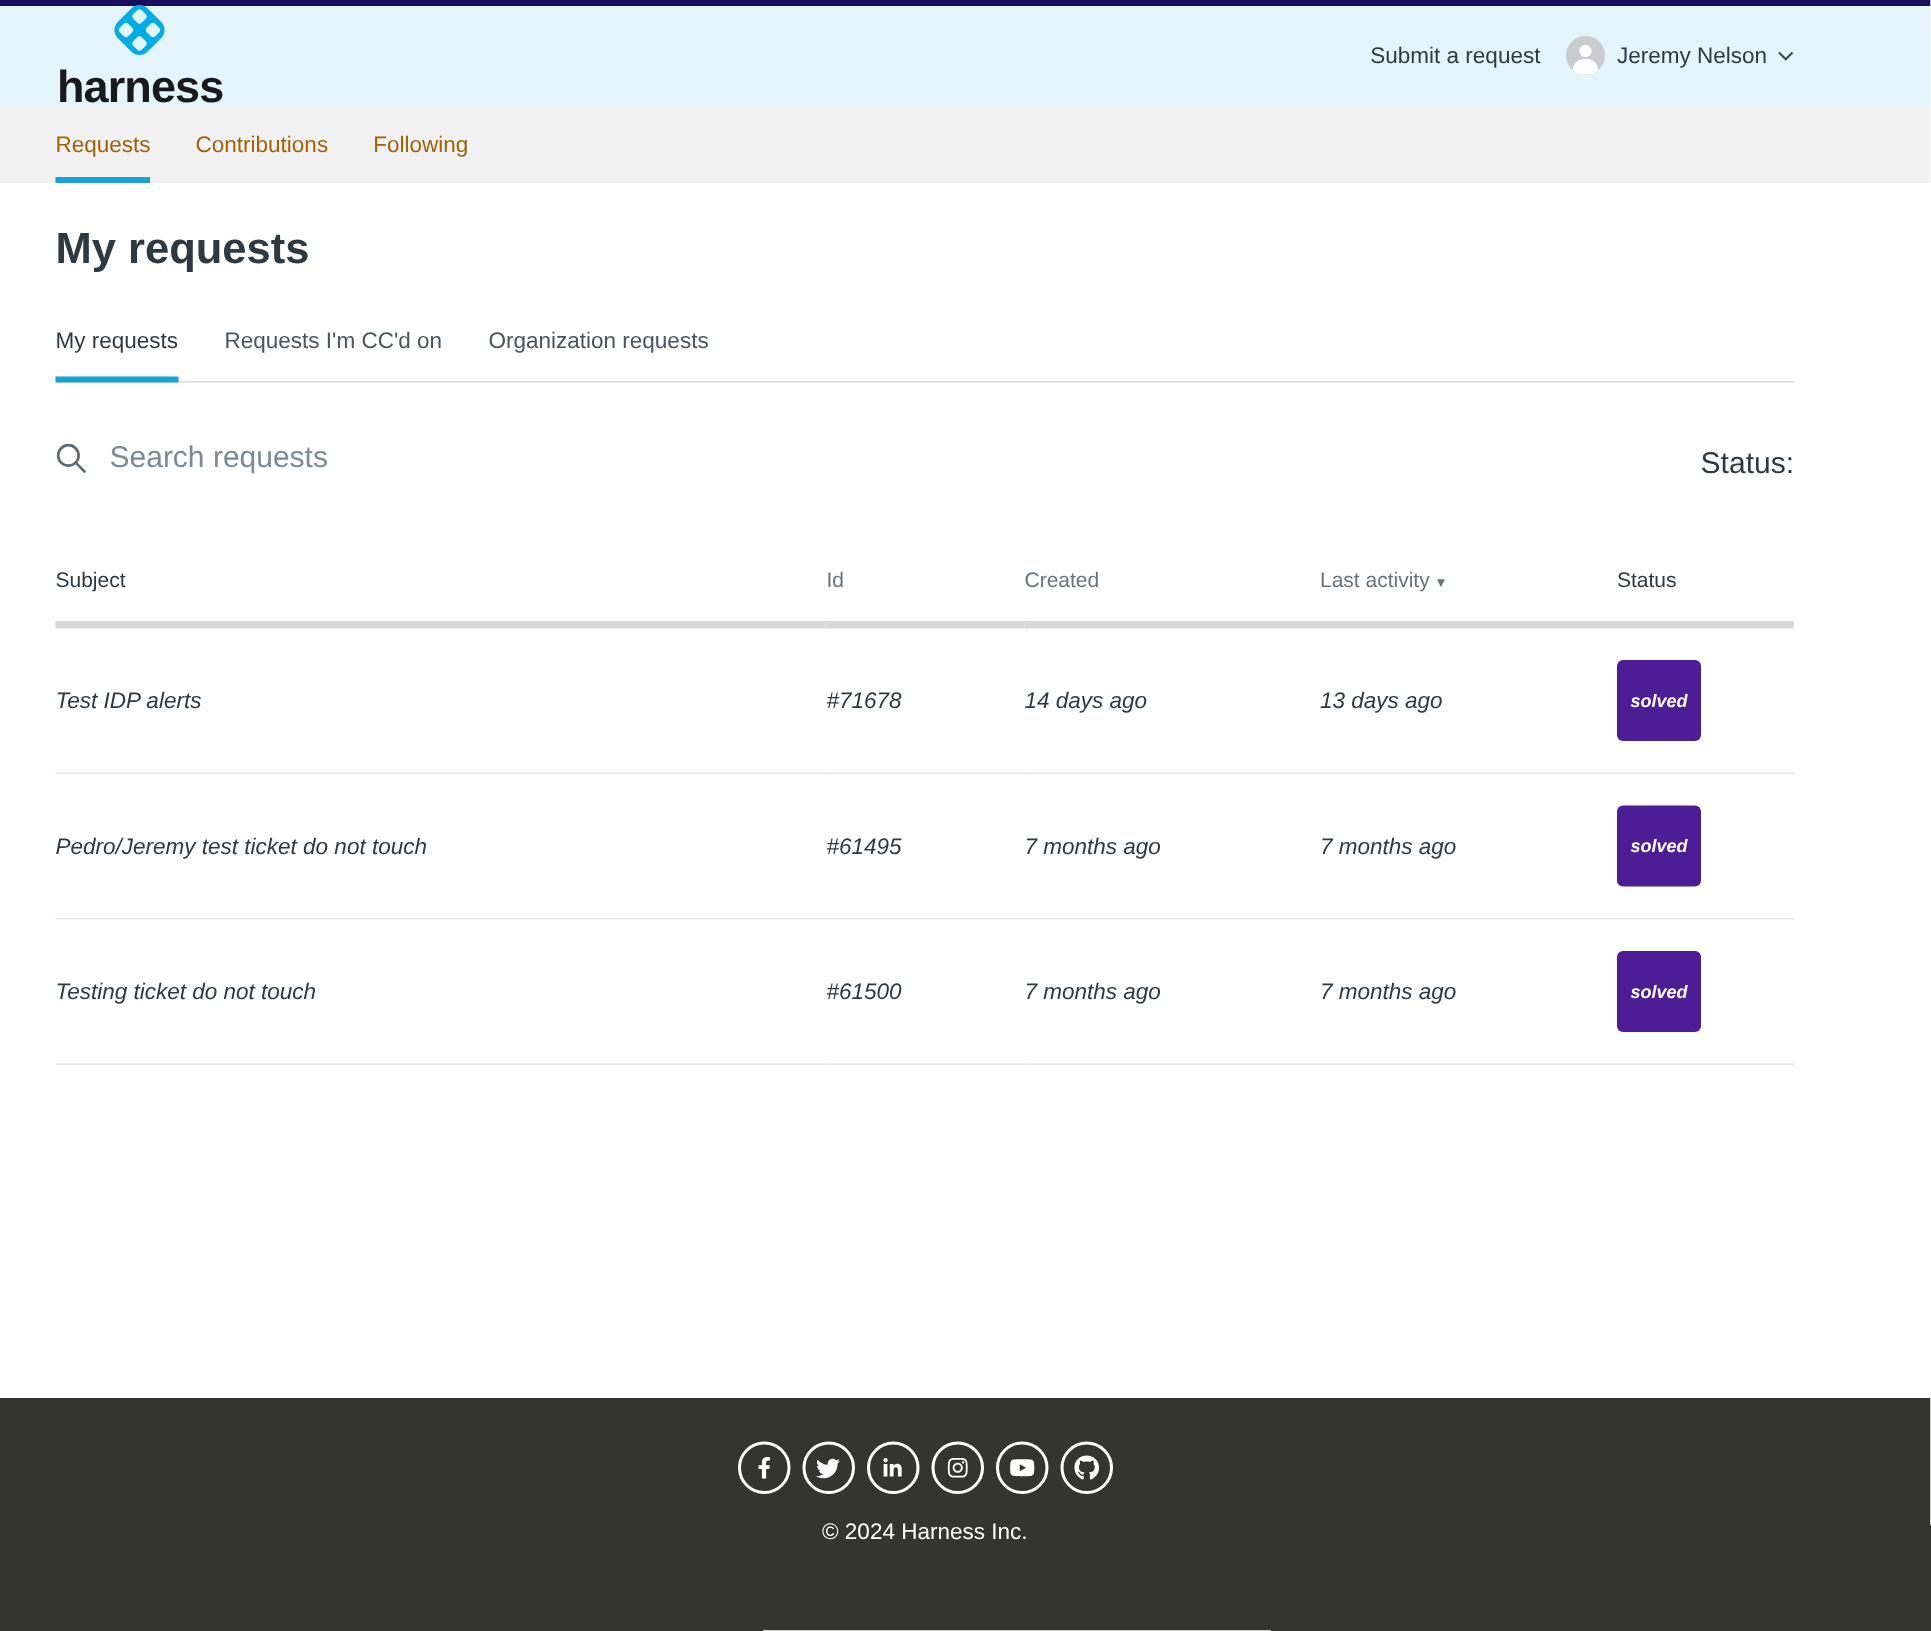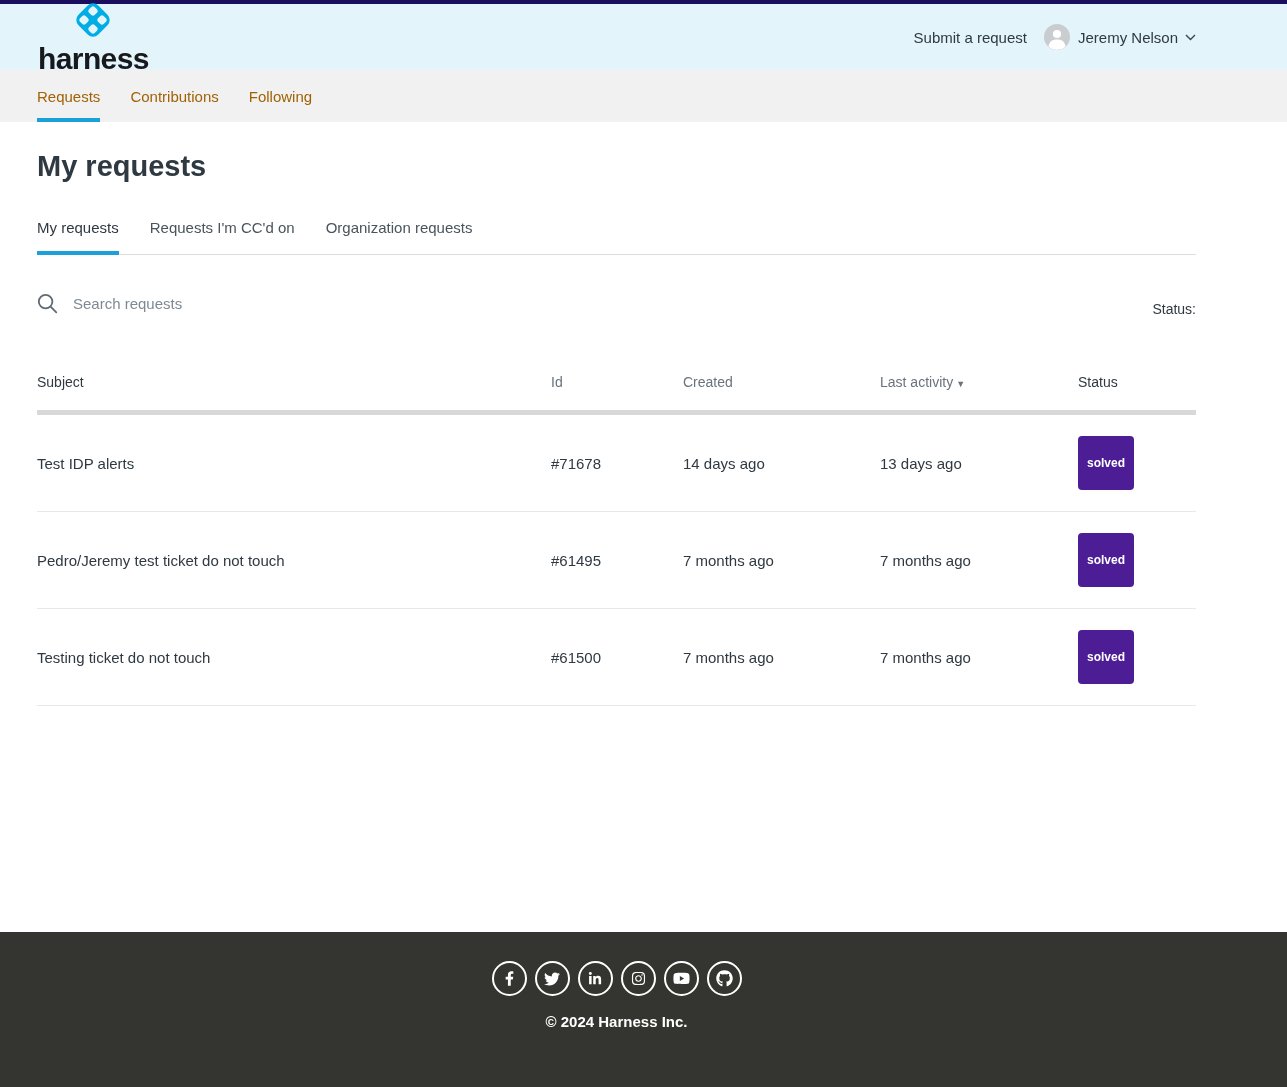--- a/index.html
+++ b/index.html
@@ -36,41 +36,41 @@
   h1 { font-size:29px; font-weight:700; margin:0 0 36px 0; color:#2f3941; }
 
   .subtabs { display:flex; border-bottom:1px solid #ddd; }
   .subtab { font-size:15px; color:#49545c; padding-bottom:18px; margin-right:31px; cursor:pointer; position:relative; }
   .subtab.active { color:#2f3941; }
   .subtab.active::after { content:""; position:absolute; left:0; right:0; bottom:-1px; height:4px; background:#1ba0d8; }
 
   .filters { display:flex; justify-content:space-between; align-items:flex-end; margin-top:38px; }
   .search-box { display:flex; align-items:center; margin-bottom:10px; }
   .search-box svg { margin-right:13px; }
-  .search-input { border:none; outline:none; font-size:15px; width:420px; background:transparent; color:#2f3941; }
+  .search-input { border:none; outline:none; font-size:20px; width:420px; background:transparent; color:#2f3941; }
   .search-input::placeholder { color:#7e8a93; }
-  .status-label { font-size:14px; margin-bottom:7px; color:#2f3941; }
+  .status-label { font-size:20px; margin-bottom:7px; color:#2f3941; }
   .status-select { width:168px; height:34px; border:1px solid #d8dcde; border-radius:4px; background:#fff;
                    display:flex; align-items:center; justify-content:space-between; padding:0 14px;
                    font-size:15px; color:#2f3941; cursor:pointer; }
   .caret { width:0; height:0; border-left:6px solid transparent; border-right:6px solid transparent;
            border-top:6px solid #a8b1b7; }
 
   .requests-table { width:100%; border-collapse:collapse; margin-top:50px; }
   .requests-table th { text-align:left; font-weight:400; font-size:14px; color:#68737d;
                        padding:0 0 20px 0; border-bottom:5px solid #d8d8d8; }
   .requests-table th.dark { color:#2f3941; }
-  .requests-table td { font-size:15px; color:#2f3941; padding:21px 0; border-bottom:1px solid #e8e8e8; }
+  .requests-table td { font-size:15px; color:#2f3941; padding:21px 0; border-bottom:1px solid #e8e8e8;font-style:italic; }
   .sort-arrow { font-size:9px; margin-left:3px; }
   .badge { display:inline-block; background:#4c1d95; color:#fff; font-size:12px; font-weight:700;
            padding:20px 9px; border-radius:4px; }
 
   
   .site-footer { background:#343430; height:155px; padding-top:29px; }
-  .footer-inner { width:1159px; margin-left:37px;font-weight:bold; }
+  .footer-inner { width:1159px; margin-left:37px; }
   .social-row { display:flex; justify-content:center; gap:8px; }
   .social-circle { width:35px; height:35px; border:2px solid #fff; border-radius:50%;
                    display:flex; align-items:center; justify-content:center; cursor:pointer; }
   .social-circle svg { fill:#fff; display:block; }
   .copyright { color:#fff; font-size:15px; margin-top:17px; text-align:center; }
 </style>
 </head>
 <body>
 
 <div class="top-strip"></div>

